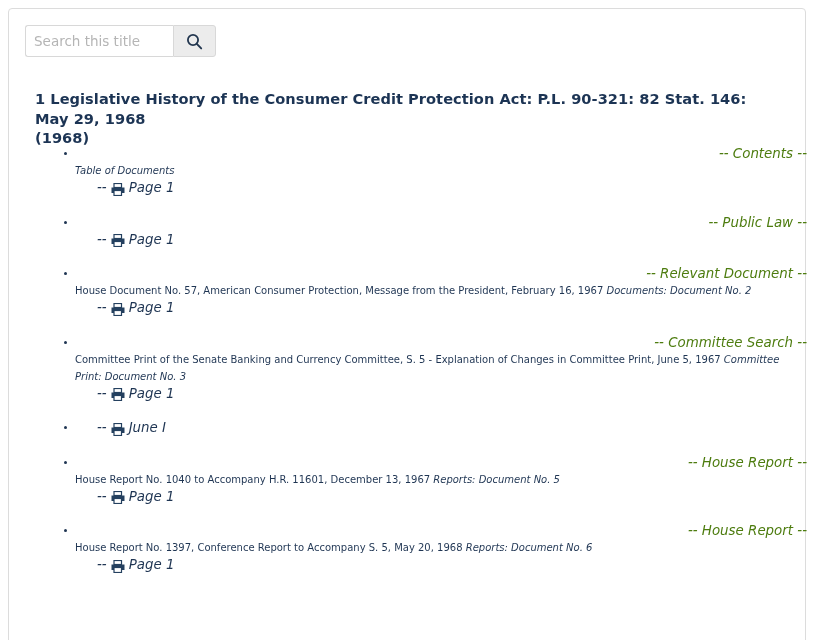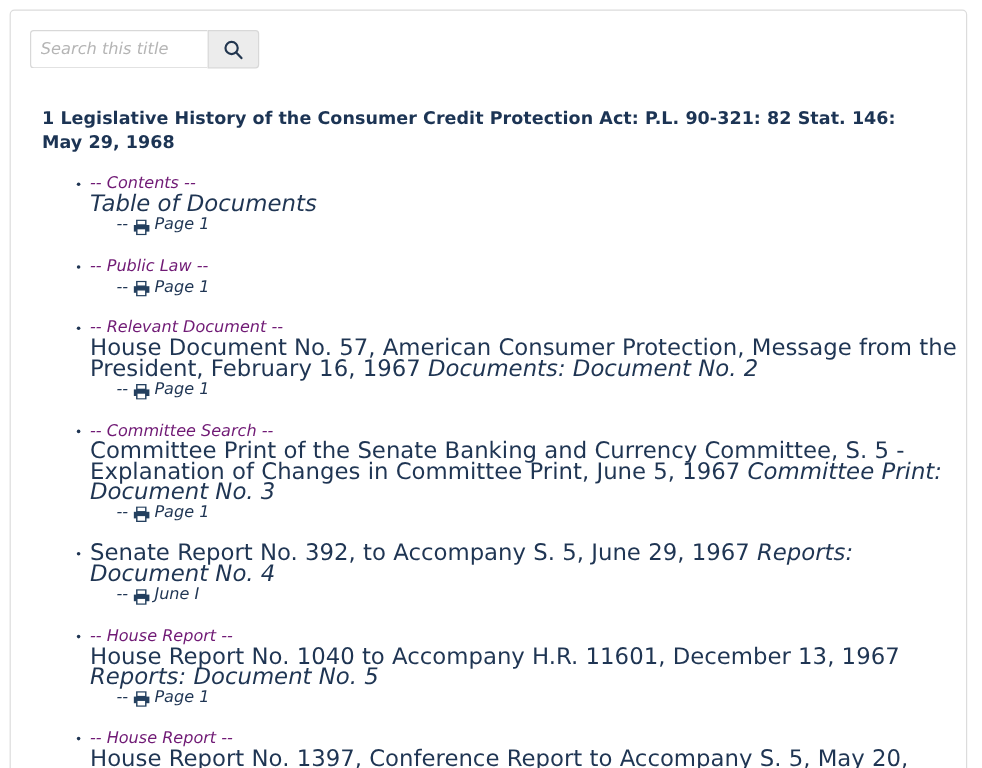--- a/index.html
+++ b/index.html
@@ -41,21 +41,20 @@
     box-sizing: border-box;
     border: 1px solid #d8d8d8;
     border-right: none;
     border-radius: 3px 0 0 3px;
     padding: 0 8px;
     font-family: "DejaVu Sans", "Liberation Sans", sans-serif;
     font-size: 13.5px;
     color: #ec4899;
     background: #ffffff;
     outline: none;
-    font-style: italic;
   }
   .search-input::placeholder {
     color: #b5b5b5;
     opacity: 1;
   }
   .search-button {
     width: 43px;
     height: 32px;
     box-sizing: border-box;
     border: 1px solid #d8d8d8;
@@ -103,25 +102,26 @@
     top: 7px;
     width: 3px;
     height: 3px;
     background: #1f3553;
     border-radius: 50%;
   }
   .item-heading {
     font-style: italic;
     font-size: 13.4px;
     line-height: 17px;
-    color: #701a75;
+    color: #4d7c0f;
     white-space: nowrap;
+    text-align: right;
   }
   .item-desc {
-    font-size: 19px;
+    font-size: 10px;
     line-height: 17px;
     color: #1f3553;
     margin-top: 0px;
   }
   .item-desc .suffix {
     font-style: italic;
   }
   .page-line {
     margin-top: 0px;
     padding-left: 22px;
@@ -160,20 +160,21 @@
         <svg width="17" height="17" viewBox="0 0 17 17">
           <circle cx="7" cy="7" r="5.1" fill="none" stroke="#22364f" stroke-width="1.8"></circle>
           <line x1="10.8" y1="10.8" x2="15.2" y2="15.4" stroke="#22364f" stroke-width="1.9" stroke-linecap="round"></line>
         </svg>
       </span>
     </button>
   </div>
 
   <div class="doc-title">
     <div>1 Legislative History of the Consumer Credit Protection Act: P.L. 90-321: 82 Stat. 146: May 29, 1968</div>
+    <div>(1968)</div>
   </div>
 
   <ul class="doc-list" id="doc-list">
       <li class="doc-item">
         <span class="bullet"></span>
         <div class="item-heading">-- Contents --</div>
         <div class="item-desc" style="font-style: italic;"><span>Table of Documents</span></div>
         <div class="page-line">
           <span class="dashes">--</span>
           <span class="printer-icon">
@@ -228,21 +229,20 @@
               <rect x="3" y="0.5" width="7.5" height="4" fill="none" stroke="#24405f" stroke-width="1.2"></rect>
               <rect x="0.5" y="4.5" width="13" height="5.5" fill="#24405f"></rect>
               <rect x="3" y="7.5" width="7.5" height="5" fill="#ffffff" stroke="#24405f" stroke-width="1.2"></rect>
             </svg>
           </span>
           <span class="page-label">Page 1</span>
         </div>
       </li>
       <li class="doc-item">
         <span class="bullet"></span>
-        <div class="item-desc"><span>Senate Report No. 392, to Accompany S. 5, June 29, 1967 </span><span class="suffix">Reports: Document No. 4</span></div>
         <div class="page-line">
           <span class="dashes">--</span>
           <span class="printer-icon">
             <svg width="14" height="13" viewBox="0 0 14 13">
               <rect x="3" y="0.5" width="7.5" height="4" fill="none" stroke="#24405f" stroke-width="1.2"></rect>
               <rect x="0.5" y="4.5" width="13" height="5.5" fill="#24405f"></rect>
               <rect x="3" y="7.5" width="7.5" height="5" fill="#ffffff" stroke="#24405f" stroke-width="1.2"></rect>
             </svg>
           </span>
           <span class="page-label">June I</span>

